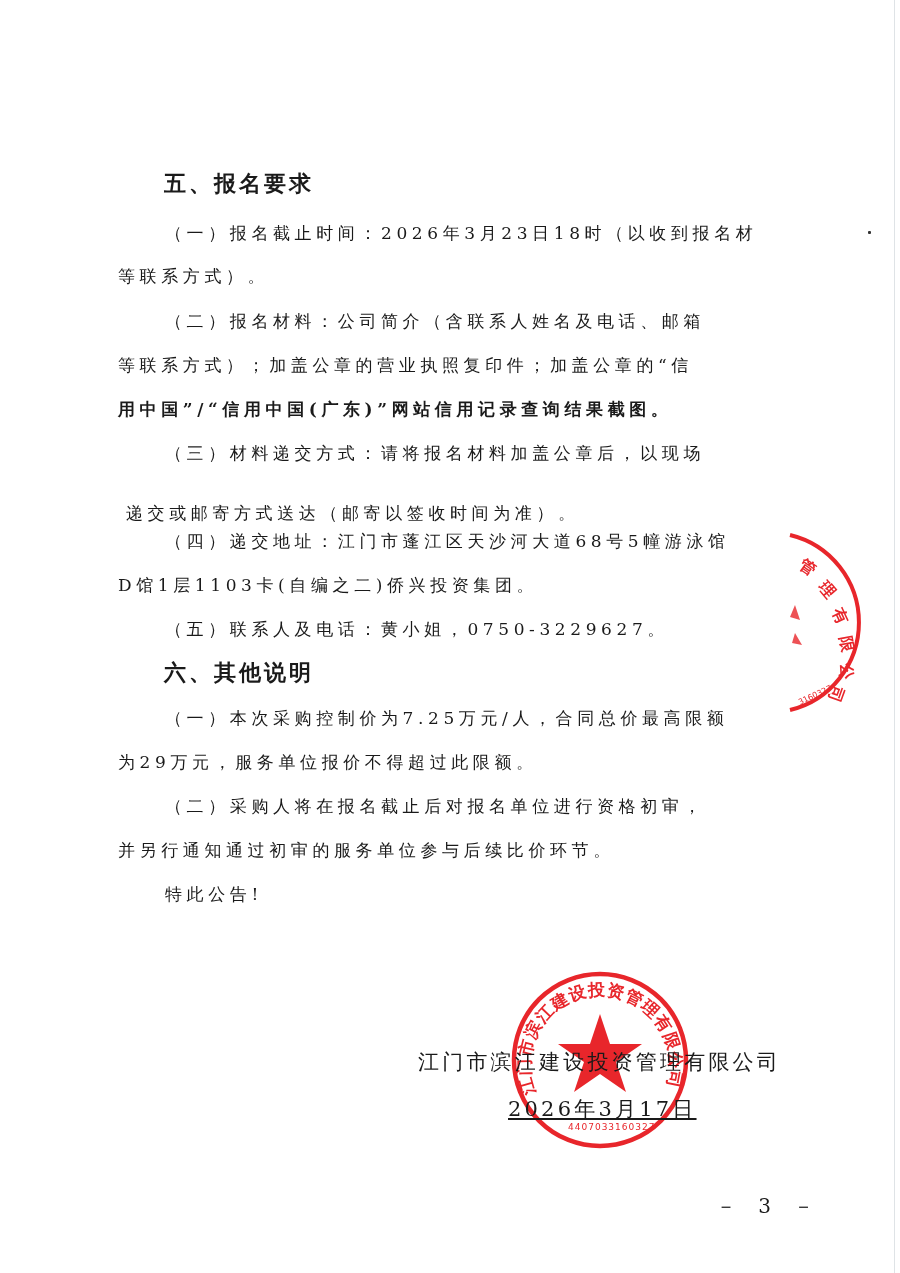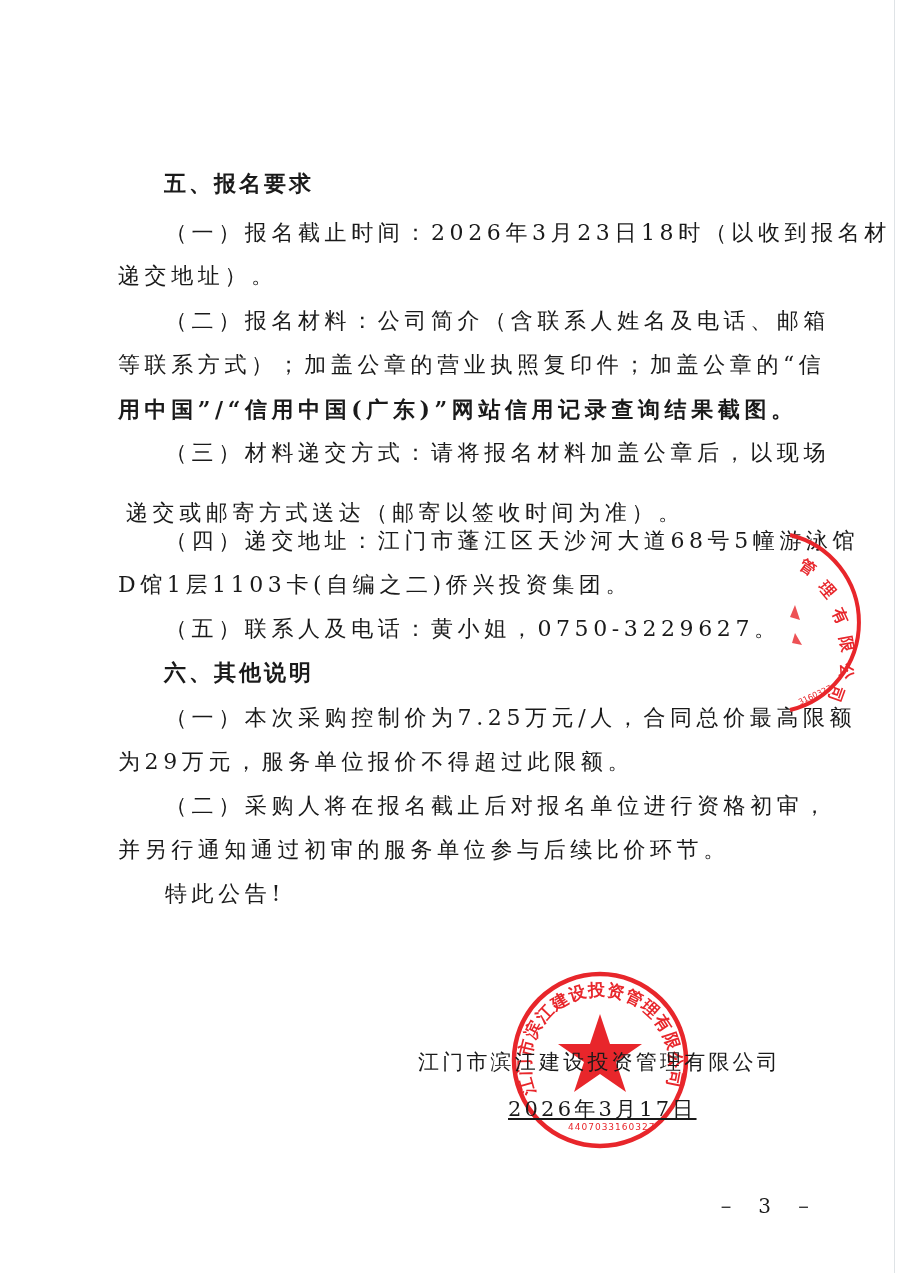--- a/index.html
+++ b/index.html
@@ -1,38 +1,38 @@
 <!DOCTYPE html>
 <html><head>
 <meta charset="utf-8">
 <style>
   html, body { margin:0; padding:0; }
   body {
     width:900px; height:1273px; background:#ffffff; position:relative; overflow:hidden;
     font-family: "DejaVu Serif", "Liberation Serif", serif; color:#1a1a1a;
   }
   .page-edge { position:absolute; left:894px; top:0; width:1px; height:1273px; background:#dfe3e6; }
-  .line { position:absolute; font-size:22px; letter-spacing:4.6px; white-space:nowrap; line-height:30px; }
+  .line { position:absolute; font-size:17px; letter-spacing:4.6px; white-space:nowrap; line-height:30px; }
   .heading { font-family: "DejaVu Sans", "Liberation Sans", sans-serif; font-weight:bold; letter-spacing:3px; font-size:22px; }
   .sig { position:absolute; font-size:21px; letter-spacing:3.2px; white-space:nowrap; }
   .pageno { position:absolute; left:716px; top:1193px; font-size:20px; letter-spacing:8px; }
   .stray-dot { position:absolute; left:868px; top:231px; width:3px; height:3px; background:#333; border-radius:1px; }
   .seal { position:absolute; pointer-events:none; }
 </style>
 </head>
 <body>
 
 <div class="page-edge"></div>
 <div class="stray-dot"></div>
 
 <div>
   <div class="line heading" style="left:164px; top:169px;">五、报名要求</div>
 
   <div class="line" style="left:165px; top:218px;">（一）报名截止时间：2026年3月23日18时（以收到报名材</div>
-  <div class="line" style="left:118px; top:261px;">递交地址）。</div>
+  <div class="line" style="left:118px; top:261px;">等联系方式）。</div>
 
   <div class="line" style="left:165px; top:306px;">（二）报名材料：公司简介（含联系人姓名及电话、邮箱</div>
   <div class="line" style="left:118px; top:350px;">等联系方式）；加盖公章的营业执照复印件；加盖公章的“信</div>
   <div class="line" style="left:118px; top:394px;font-weight:bold;">用中国”/“信用中国(广东)”网站信用记录查询结果截图。</div>
 
   <div class="line" style="left:165px; top:438px;">（三）材料递交方式：请将报名材料加盖公章后，以现场</div>
   <div class="line" style="left:118px; top:498px;margin-left:8px;">递交或邮寄方式送达（邮寄以签收时间为准）。</div>
 
   <div class="line" style="left:165px; top:526px;">（四）递交地址：江门市蓬江区天沙河大道68号5幢游泳馆</div>
   <div class="line" style="left:118px; top:570px;">D馆1层1103卡(自编之二)侨兴投资集团。</div>

